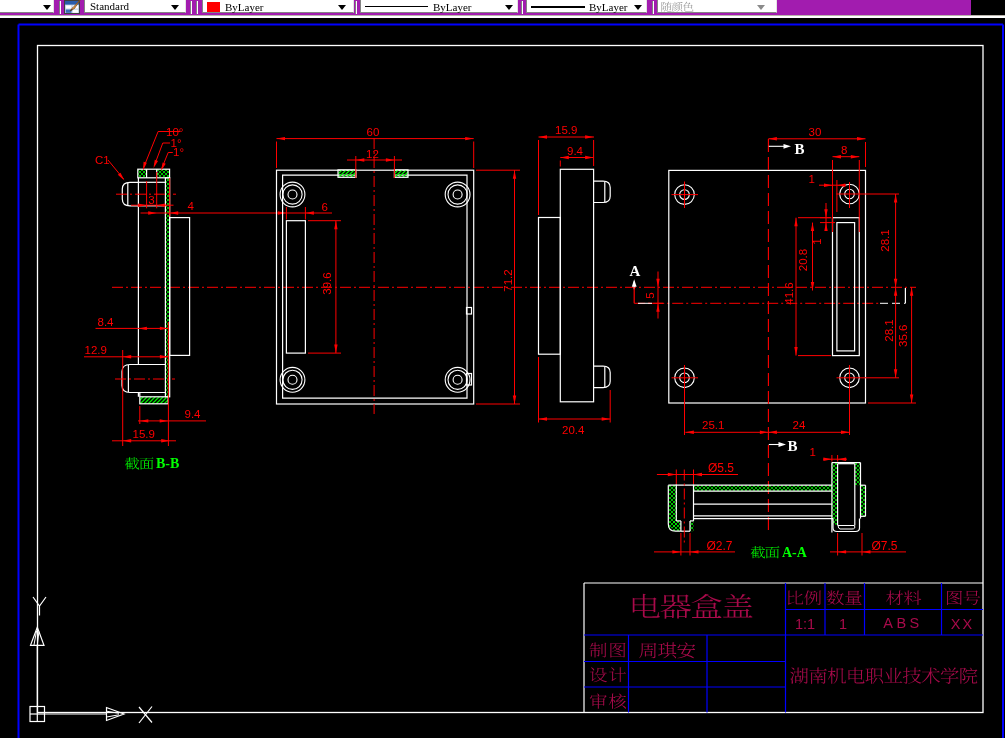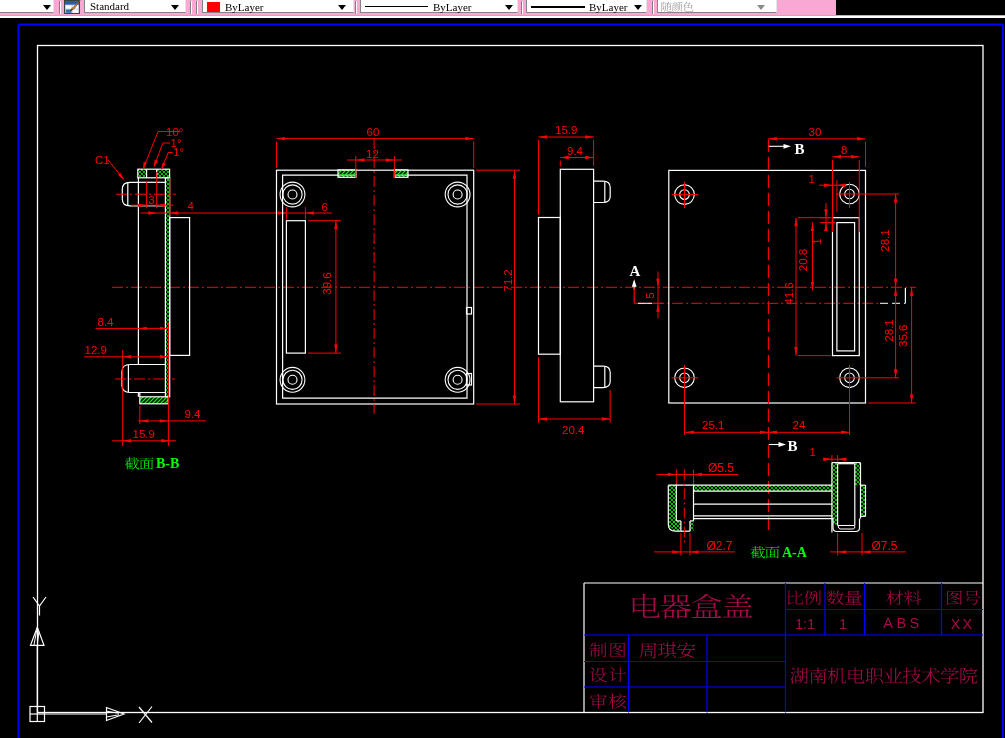--- a/index.html
+++ b/index.html
@@ -39,21 +39,21 @@
       <path id="ar" d="M0 0L-8.5 1.7L-8.5 -1.7Z"></path>
       <path id="aw" d="M0 0L-7.5 2.4L-7.5 -2.4Z"></path>
       <pattern id="h" width="4" height="4" patternUnits="userSpaceOnUse">
         <path d="M0 4L4 0M0 0L4 4" stroke="#00ee00" stroke-width="0.8" fill="none"></path>
       </pattern>
       <pattern id="h2" width="4" height="4" patternUnits="userSpaceOnUse">
         <path d="M-1 5L5 -1M3 5L5 3M-1 1L1 -1" stroke="#00ee00" stroke-width="1.3" fill="none"></path>
       </pattern>
     </defs>
   </svg>
-<div style="position:absolute;left:0;top:0;width:836px;height:18px;background:#f9a8d4;z-index:2">
+<div style="position:absolute;left:0;top:0;width:971px;height:18px;background:#a21caf;z-index:2">
     <div style="position:absolute;left:-2px;top:0;width:56px;height:13px;background:#fff;border-left:1px solid #848484;border-right:1px solid #e4e4e4;border-bottom:1px solid #848484"></div>
     <div style="position:absolute;left:43px;top:5px;width:0;height:0;border-left:4px solid transparent;border-right:4px solid transparent;border-top:5px solid #000"></div>
     <div style="position:absolute;left:59px;top:1px;width:1px;height:13px;background:#808080"></div>
     <div style="position:absolute;left:60px;top:1px;width:1px;height:13px;background:#fff"></div>
     <svg style="position:absolute;left:64px;top:0px" width="17" height="15" viewBox="0 0 17 15">
       <rect x="0.5" y="0.5" width="15" height="13" fill="#b8cce4" stroke="#404040"></rect>
       <rect x="1" y="1" width="14" height="3.6" fill="#2a5caa"></rect>
       <rect x="1.8" y="5.4" width="5.6" height="3.2" fill="#ffffff"></rect>
       <rect x="8.6" y="5.4" width="5.6" height="3.2" fill="#ffffff"></rect>
       <rect x="1.8" y="9.6" width="5.6" height="3.2" fill="#3a6cba"></rect>

